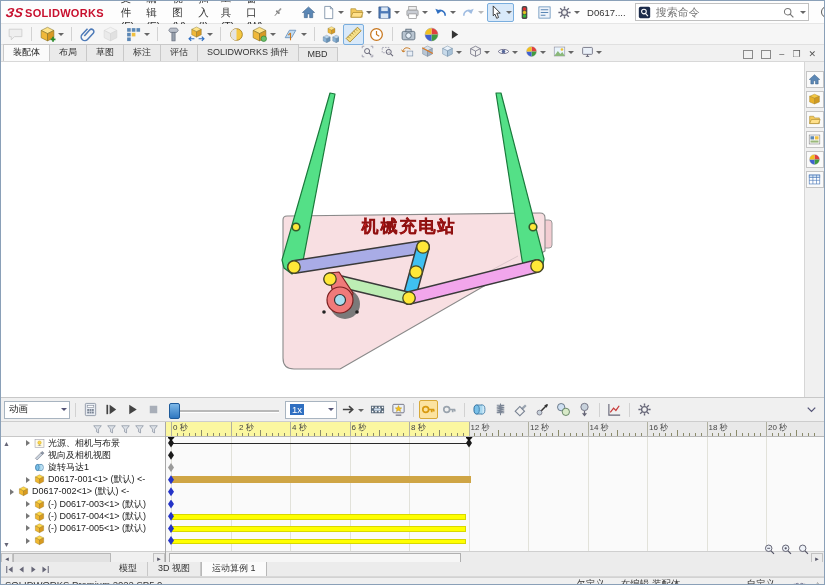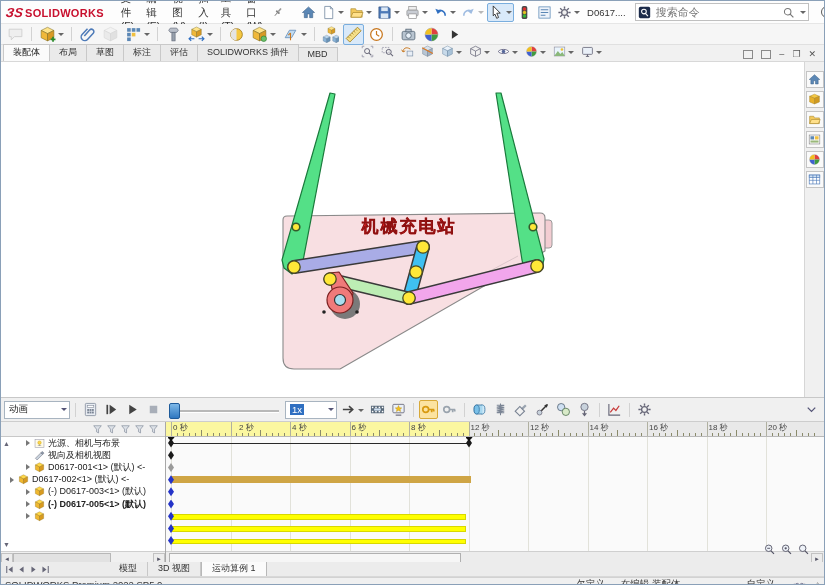--- a/index.html
+++ b/index.html
@@ -904,20 +904,31 @@
             <span class="exp"></span>
             <span class="icon" style="width: 11px; height: 11px;">
               <svg viewBox="0 0 16 16">
                 <path d="M2 12 L10 4 L12.5 6.5 L4.5 14.5 Z" fill="#c8d2dc" stroke="#667" stroke-width=".7"></path>
                 <path d="M10 4 L12 2 L14.5 4.5 L12.5 6.5 Z" fill="#8a98a8" stroke="#667" stroke-width=".7"></path>
               </svg>
             </span>
             <span class="lbl">视向及相机视图</span>
           </div>
           <div class="tree-row" style="padding-left: 24px;">
+            <span class="exp"></span>
+            <span class="icon" style="width: 11px; height: 11px;">
+              <svg viewBox="0 0 16 16">
+                <ellipse cx="11" cy="8" rx="2.6" ry="4.4" fill="#cfeaf8" stroke="#2a6a9a" stroke-width=".8"></ellipse>
+                <path d="M11 3.6 H5 A2.6 4.4 0 0 0 5 12.4 H11" fill="#a8d8f0" stroke="#2a6a9a" stroke-width=".8"></path>
+                <ellipse cx="5" cy="8" rx="2.6" ry="4.4" fill="#7ac0e8" stroke="#2a6a9a" stroke-width=".8"></ellipse>
+              </svg>
+            </span>
+            <span class="lbl">旋转马达1</span>
+          </div>
+          <div class="tree-row" style="padding-left: 24px;">
             <span class="exp">
               <span class="exp-closed"></span>
             </span>
             <span class="icon" style="width: 11px; height: 11px;">
               <svg viewBox="0 0 16 16">
                 <path d="M8 1.2 L14 4.2 L8 7.2 L2 4.2 Z" fill="#ffd84a" stroke="#8a6a10" stroke-width=".5"></path>
                 <path d="M2 4.2 V11 L8 14 V7.2 Z" fill="#f0b830" stroke="#8a6a10" stroke-width=".5"></path>
                 <path d="M14 4.2 V11 L8 14 V7.2 Z" fill="#d89a20" stroke="#8a6a10" stroke-width=".5"></path>
               </svg>
             </span>
@@ -942,21 +953,34 @@
             </span>
             <span class="icon" style="width: 11px; height: 11px;">
               <svg viewBox="0 0 16 16">
                 <path d="M8 1.2 L14 4.2 L8 7.2 L2 4.2 Z" fill="#ffd84a" stroke="#8a6a10" stroke-width=".5"></path>
                 <path d="M2 4.2 V11 L8 14 V7.2 Z" fill="#f0b830" stroke="#8a6a10" stroke-width=".5"></path>
                 <path d="M14 4.2 V11 L8 14 V7.2 Z" fill="#d89a20" stroke="#8a6a10" stroke-width=".5"></path>
               </svg>
             </span>
             <span class="lbl">(-) D0617-003&lt;1&gt; (默认)</span>
           </div>
-          <div class="tree-row" style="padding-left: 24px; font-weight: bold;">
+          <div class="tree-row" style="padding-left: 24px;">
+            <span class="exp">
+              <span class="exp-closed"></span>
+            </span>
+            <span class="icon" style="width: 11px; height: 11px;">
+              <svg viewBox="0 0 16 16">
+                <path d="M8 1.2 L14 4.2 L8 7.2 L2 4.2 Z" fill="#ffd84a" stroke="#8a6a10" stroke-width=".5"></path>
+                <path d="M2 4.2 V11 L8 14 V7.2 Z" fill="#f0b830" stroke="#8a6a10" stroke-width=".5"></path>
+                <path d="M14 4.2 V11 L8 14 V7.2 Z" fill="#d89a20" stroke="#8a6a10" stroke-width=".5"></path>
+              </svg>
+            </span>
+            <span class="lbl">(-) D0617-004&lt;1&gt; (默认)</span>
+          </div>
+          <div class="tree-row" style="padding-left: 24px;">
             <span class="exp">
               <span class="exp-closed"></span>
             </span>
             <span class="icon" style="width: 11px; height: 11px;">
               <svg viewBox="0 0 16 16">
                 <path d="M8 1.2 L14 4.2 L8 7.2 L2 4.2 Z" fill="#ffd84a" stroke="#8a6a10" stroke-width=".5"></path>
                 <path d="M2 4.2 V11 L8 14 V7.2 Z" fill="#f0b830" stroke="#8a6a10" stroke-width=".5"></path>
                 <path d="M14 4.2 V11 L8 14 V7.2 Z" fill="#d89a20" stroke="#8a6a10" stroke-width=".5"></path>
               </svg>
             </span>

